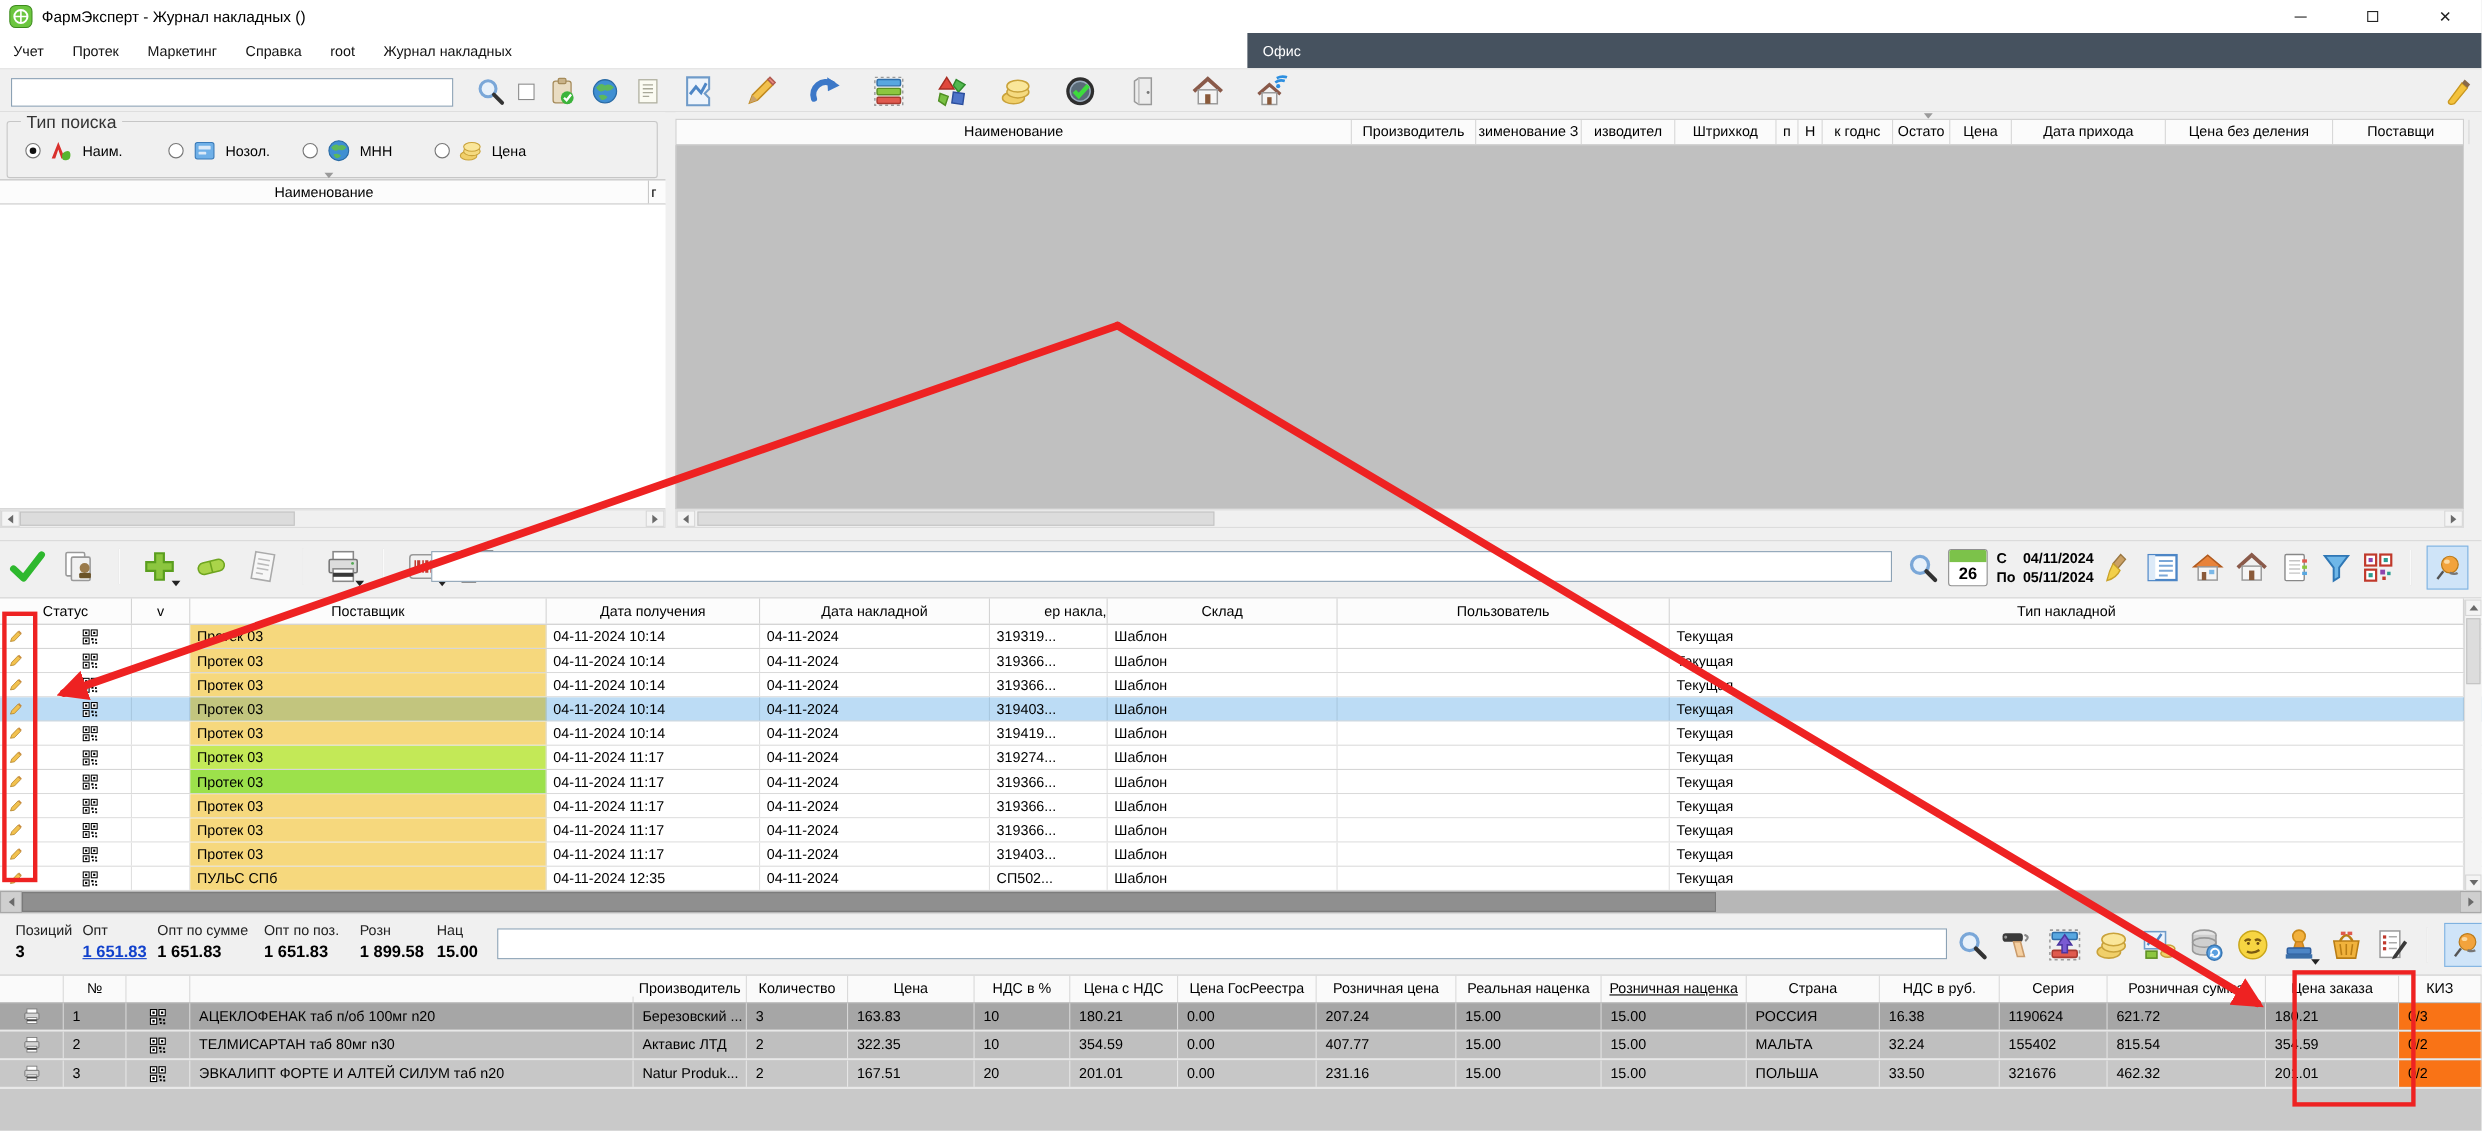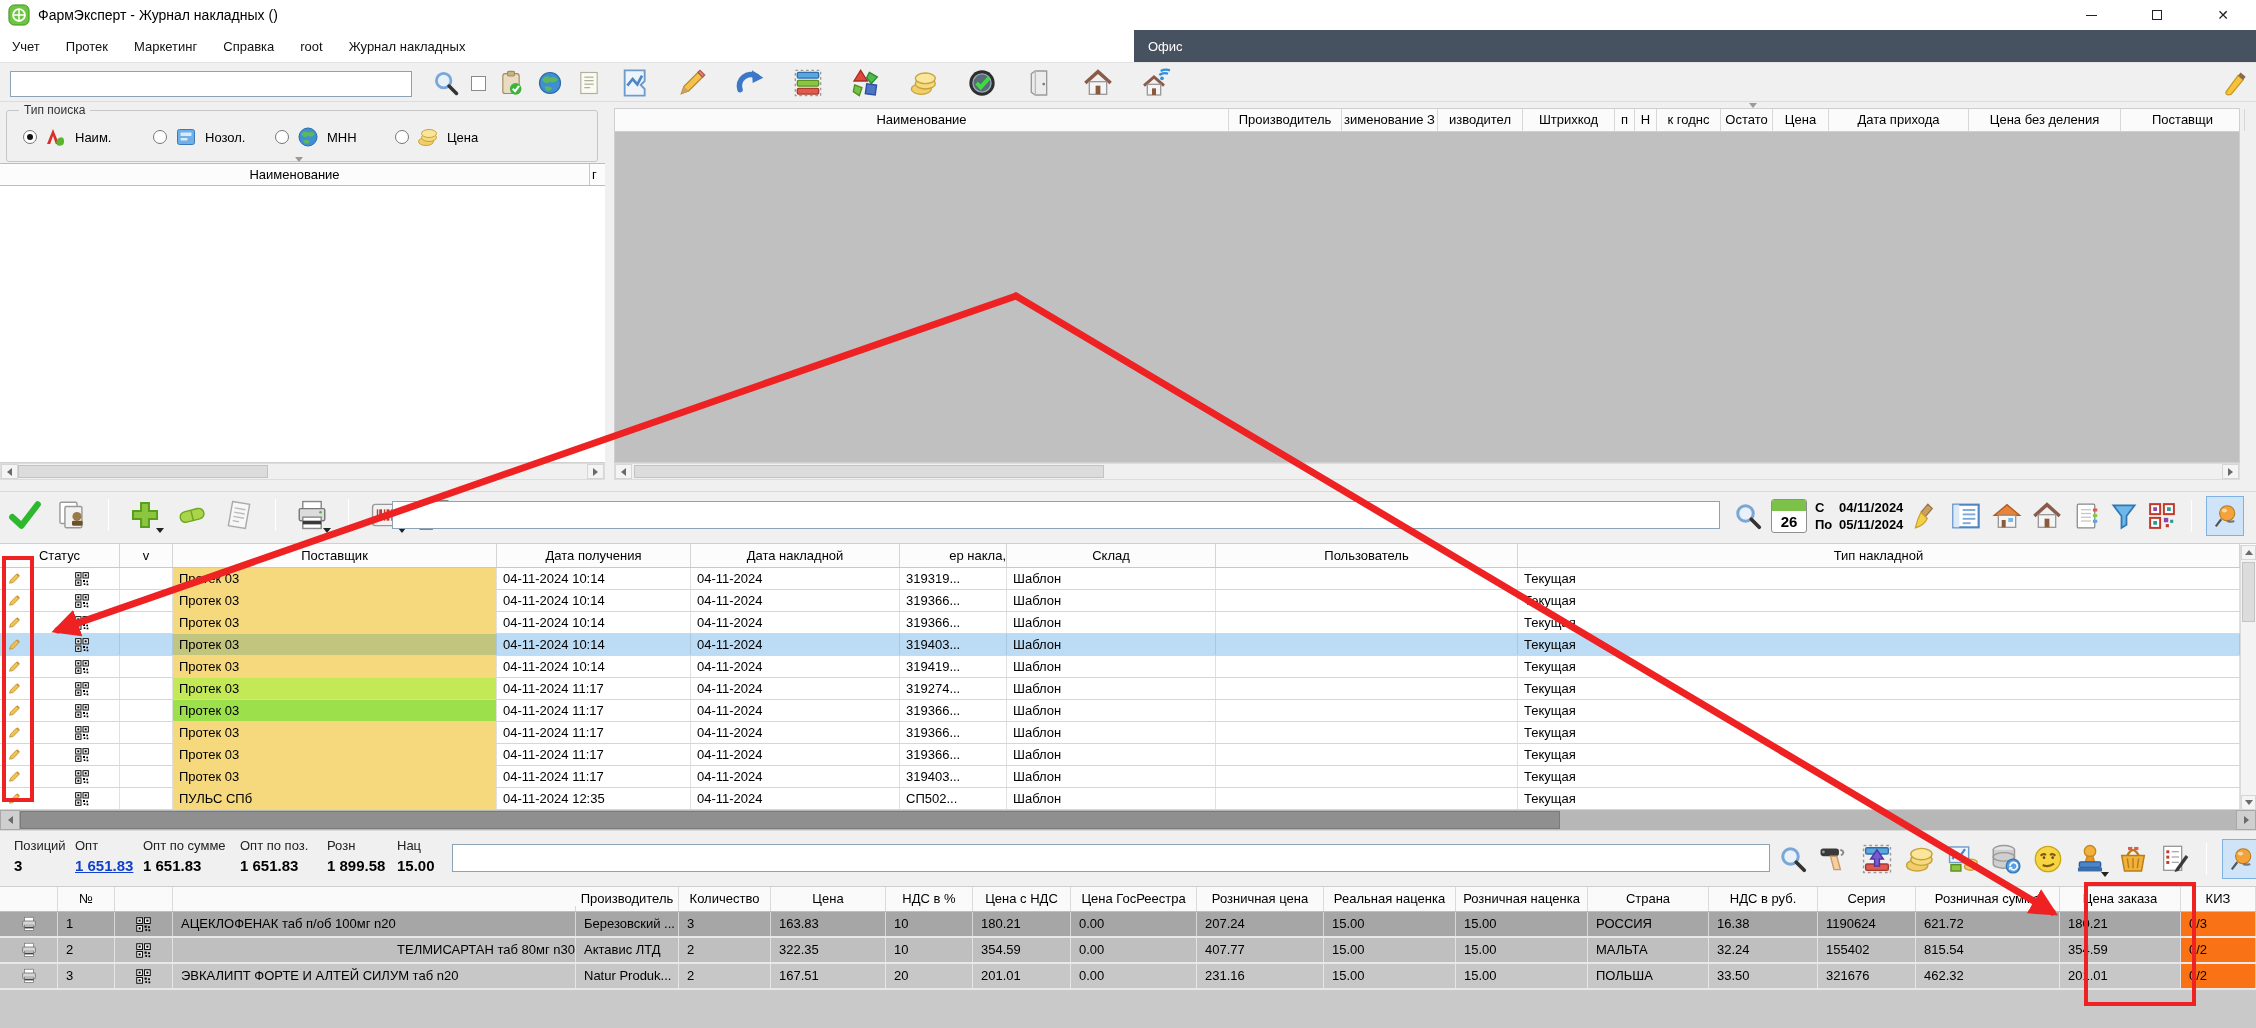--- a/index.html
+++ b/index.html
@@ -22,21 +22,21 @@
   .office-bar{left:1134px;top:30px;width:1122px;height:32px;background:#46525f;color:#fff;display:flex;align-items:center;padding-left:14px;font-size:13px}
   .menubar{left:0;top:30px;width:1134px;height:32px;background:#fff;display:flex;align-items:center;gap:26px;padding-left:12px}
   .menu-item{font-size:13px;color:#111;cursor:default}
   
   .toolbar-top{left:0;top:62px;width:2256px;height:40px;background:#f0f0f0;border-top:1px solid #e3e3e3;border-bottom:1px solid #dcdcdc}
   .search-input{position:absolute;left:10px;top:8px;width:402px;height:26px;background:#fff;border:1px solid #8ca2b5}
   .cbox{width:15px;height:15px;background:#fff;border:1px solid #8a8a8a}
   
   .panel-left{left:0;top:102px;width:605px;height:378px;background:#f0f0f0}
   .groupbox{position:absolute;left:6px;top:8px;width:592px;height:52px;border:1px solid #c6c6c6;border-radius:3px}
-  .groupbox .legend{position:absolute;left:12px;top:-8px;background:#f0f0f0;padding:0 5px;font-size:12px;color:#333}
+  .groupbox .legend{position:absolute;left:12px;top:-8px;background:#f0f0f0;padding:0 5px;font-size:16px;color:#333}
   .radio-opt{position:absolute;top:14px;display:flex;align-items:center;gap:7px;cursor:default}
   .radio{width:14px;height:14px;border-radius:50%;border:1px solid #777;background:#fff;display:flex;align-items:center;justify-content:center}
   .radio .dot{width:6px;height:6px;border-radius:50%;background:#111}
   .list-header{position:absolute;left:0;top:61px;width:605px;height:23px;background:#fcfcfc;border-top:1px solid #bdbdbd;border-bottom:1px solid #bdbdbd;display:flex}
   .list-header .c1{width:590px;text-align:center;line-height:21px;border-right:1px solid #c9c9c9;overflow:hidden}
   .list-header .c2{width:15px;line-height:21px;overflow:hidden;padding-left:2px}
   .list-body{position:absolute;left:0;top:84px;width:605px;height:277px;background:#fff;border-bottom:1px solid #cfcfcf}
   .sort-v{position:absolute;width:0;height:0;border-left:4px solid transparent;border-right:4px solid transparent;border-top:5px solid #9a9a9a}
   
   .hscroll{position:absolute;height:17px;background:#f0f0f0;border:1px solid #dcdcdc;display:flex;align-items:center}
@@ -1070,21 +1070,21 @@
       <div class="hc" style="width: 58px;"></div>
       <div class="hc" style="width: 403px; margin-top: 19px;">Наименование каталога</div>
       <div class="hc" style="width: 103px;">Производитель</div>
       <div class="hc" style="width: 92px;">Количество</div>
       <div class="hc" style="width: 115px;">Цена</div>
       <div class="hc" style="width: 87px;">НДС в %</div>
       <div class="hc" style="width: 98px;">Цена с НДС</div>
       <div class="hc" style="width: 126px;">Цена ГосРеестра</div>
       <div class="hc" style="width: 127px;">Розничная цена</div>
       <div class="hc" style="width: 132px;">Реальная наценка</div>
-      <div class="hc" style="width: 132px;">Розничная наценка</div>
+      <div class="hc" style="width: 132px; text-decoration: underline;">Розничная наценка</div>
       <div class="hc" style="width: 121px;">Страна</div>
       <div class="hc" style="width: 109px;">НДС в руб.</div>
       <div class="hc" style="width: 98px;">Серия</div>
       <div class="hc" style="width: 144px;">Розничная сумма</div>
       <div class="hc" style="width: 121px;">Цена заказа</div>
       <div class="hc" style="width: 75px;">КИЗ</div>
     </div>
   <div id="itbody">
       <div class="it-row r0">
         <div class="c icons" style="width: 58px;">
@@ -1152,21 +1152,21 @@
               <rect x="16" y="5" width="3" height="3" fill="#000"></rect>
               <rect x="2.5" y="13.5" width="8" height="8" fill="#fff" stroke="#000" stroke-width="1.4"></rect>
               <rect x="5" y="16" width="3" height="3" fill="#000"></rect>
               <rect x="13.5" y="13.5" width="3" height="3" fill="#000"></rect>
               <rect x="18.5" y="14.5" width="2.5" height="2.5" fill="#000"></rect>
               <rect x="14.5" y="18.5" width="2.5" height="2.5" fill="#000"></rect>
               <rect x="19" y="19" width="2.5" height="2.5" fill="#000"></rect>
             </svg>
           </span>
         </div>
-        <div class="c" style="width: 403px; text-align: right;">ТЕЛМИСАРТАН таб 80мг n30</div>
+        <div class="c" style="width: 403px;">ТЕЛМИСАРТАН таб 80мг n30</div>
         <div class="c" style="width: 103px;">Актавис ЛТД</div>
         <div class="c" style="width: 92px;">2</div>
         <div class="c" style="width: 115px;">322.35</div>
         <div class="c" style="width: 87px;">10</div>
         <div class="c" style="width: 98px;">354.59</div>
         <div class="c" style="width: 126px;">0.00</div>
         <div class="c" style="width: 127px;">407.77</div>
         <div class="c" style="width: 132px;">15.00</div>
         <div class="c" style="width: 132px;">15.00</div>
         <div class="c" style="width: 121px;">МАЛЬТА</div>

